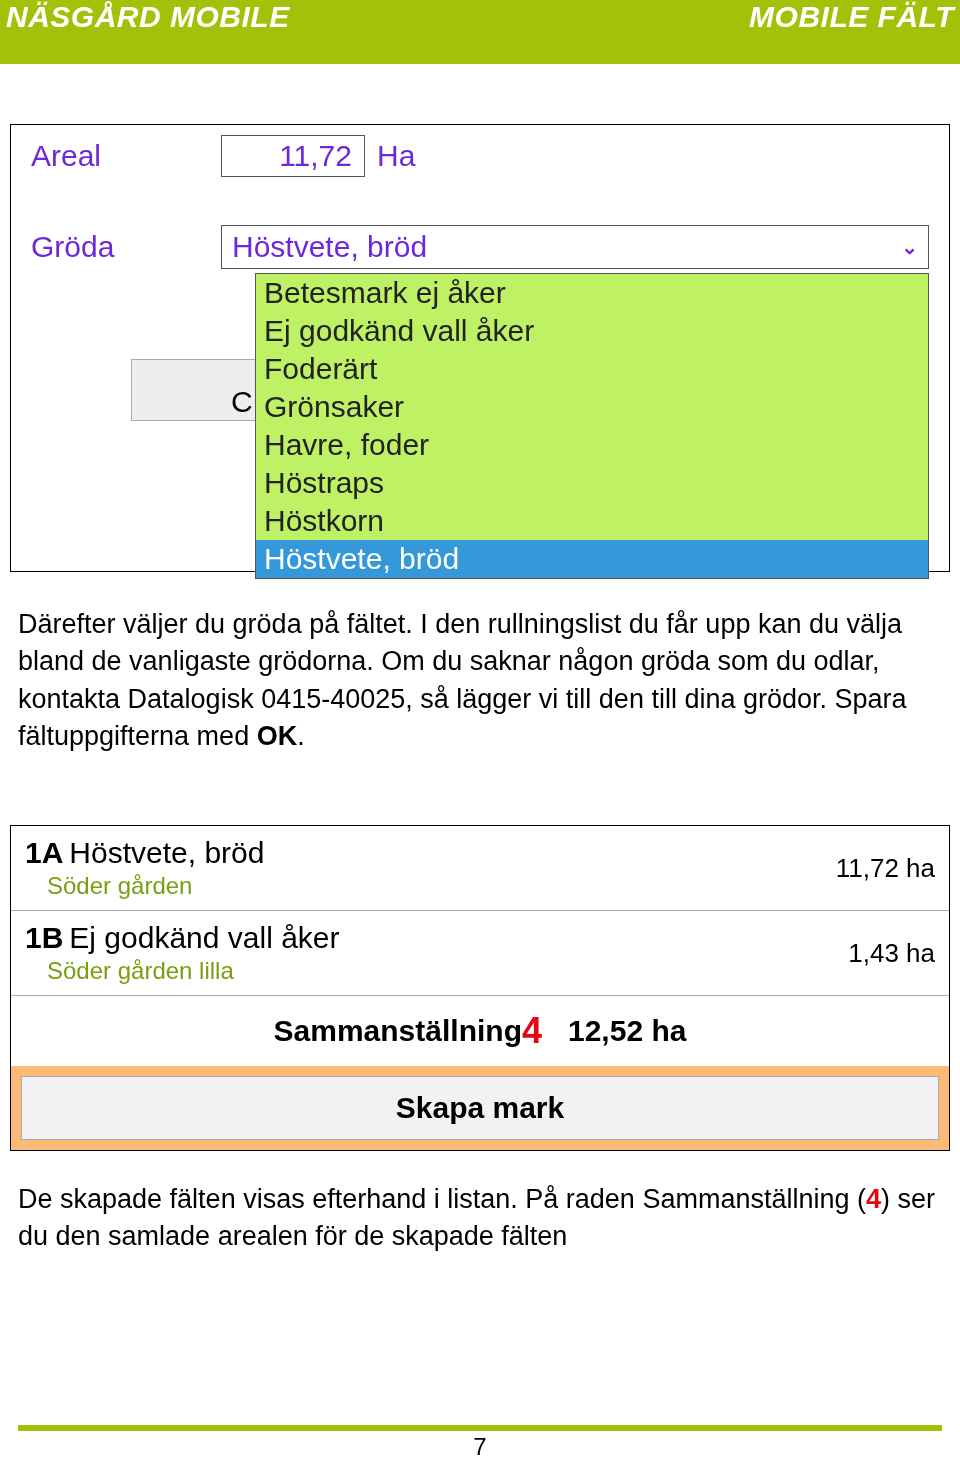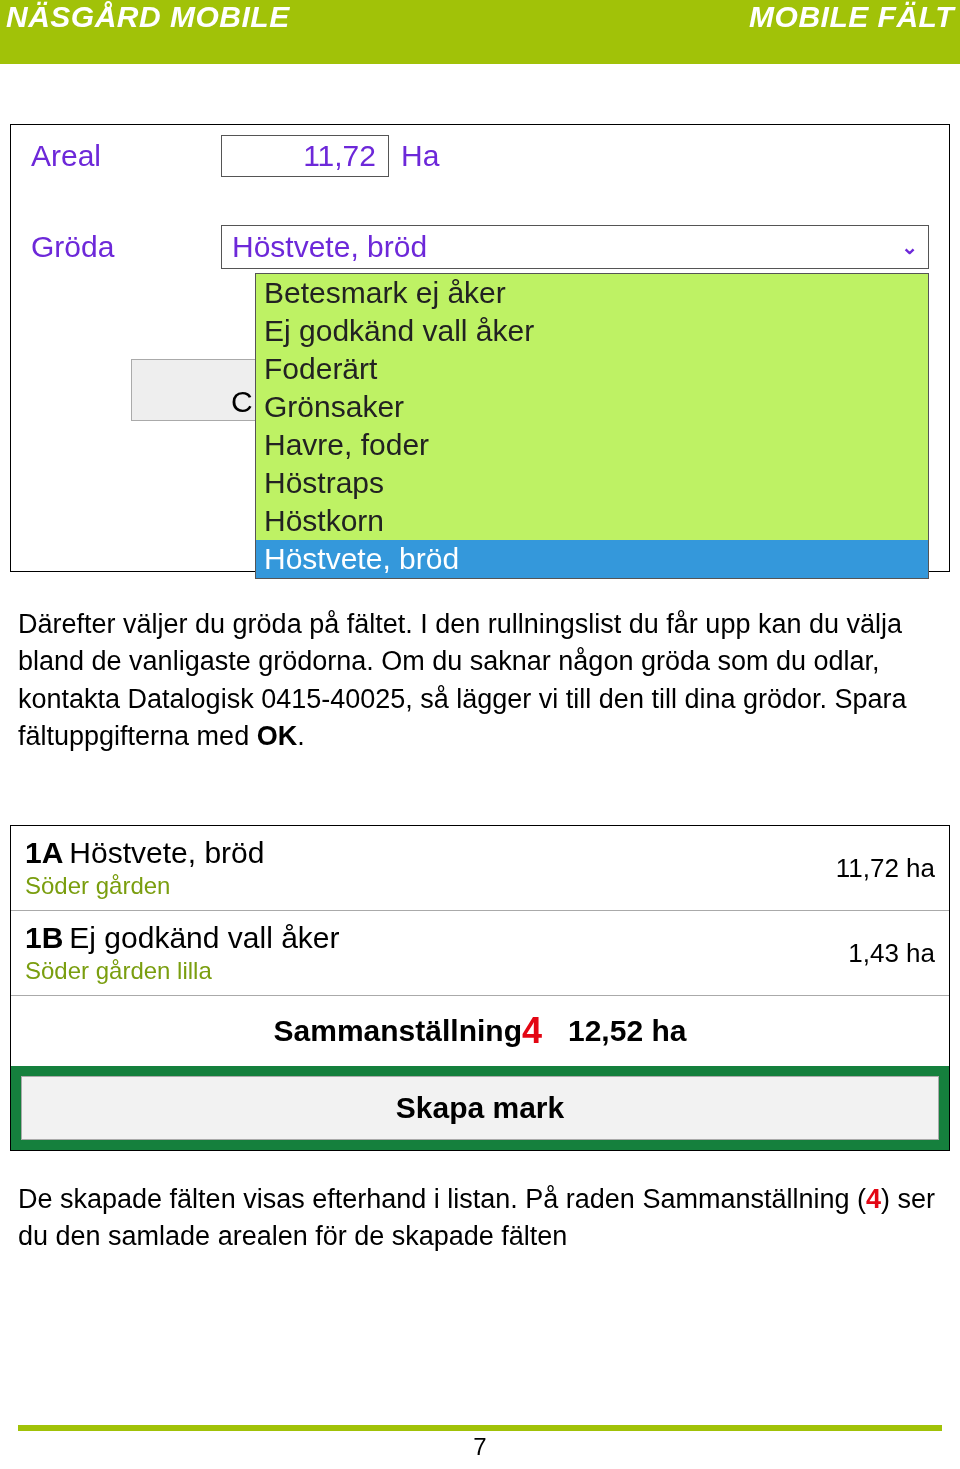--- a/index.html
+++ b/index.html
@@ -40,21 +40,21 @@
   .form-row {
     display: flex;
     align-items: center;
     padding: 10px 20px;
     font-size: 30px;
     color: #6d28d9;
   }
   .form-label { width: 190px; }
   .areal-input {
     border: 1.5px solid #555;
-    width: 168px;
+    width: 144px;
     height: 42px;
     font-size: 30px;
     text-align: right;
     padding-right: 12px;
     display: inline-flex;
     align-items: center;
     justify-content: flex-end;
     background: #fff;
   }
   .areal-unit { margin-left: 12px; }
@@ -138,39 +138,39 @@
   .list-row {
     border-bottom: 1.5px solid #aaa;
     padding: 10px 14px 10px 14px;
     display: flex;
     align-items: center;
     font-size: 30px;
   }
   .list-left { flex: 1; }
   .list-code { font-weight: bold; display: inline; }
   .list-crop { display: inline; font-weight: normal; margin-left: 6px; }
-  .list-sub { color: #7a9e0f; font-size: 24px; margin-top: 2px; }
+  .list-sub { color: #7a9e0f; font-size: 24px; margin-top: 2px; margin-left: 22px; }
   .list-area { font-size: 26px; }
   .summary-row {
     display: flex;
     justify-content: center;
     align-items: center;
     padding: 14px 14px;
     font-size: 30px;
     font-weight: bold;
   }
   .summary-num {
     color: #e30613;
     font-size: 36px;
     font-weight: bold;
     margin-right: 26px;
   }
   .summary-right { display: flex; align-items: center; }
   .skapa-bar {
-    background: #15803d;
+    background: #fdba74;
     padding: 10px;
   }
   .skapa-btn {
     background: #f2f2f2;
     border: 1px solid #aaa;
     text-align: center;
     padding: 14px 0;
     font-size: 30px;
     font-weight: bold;
   }

